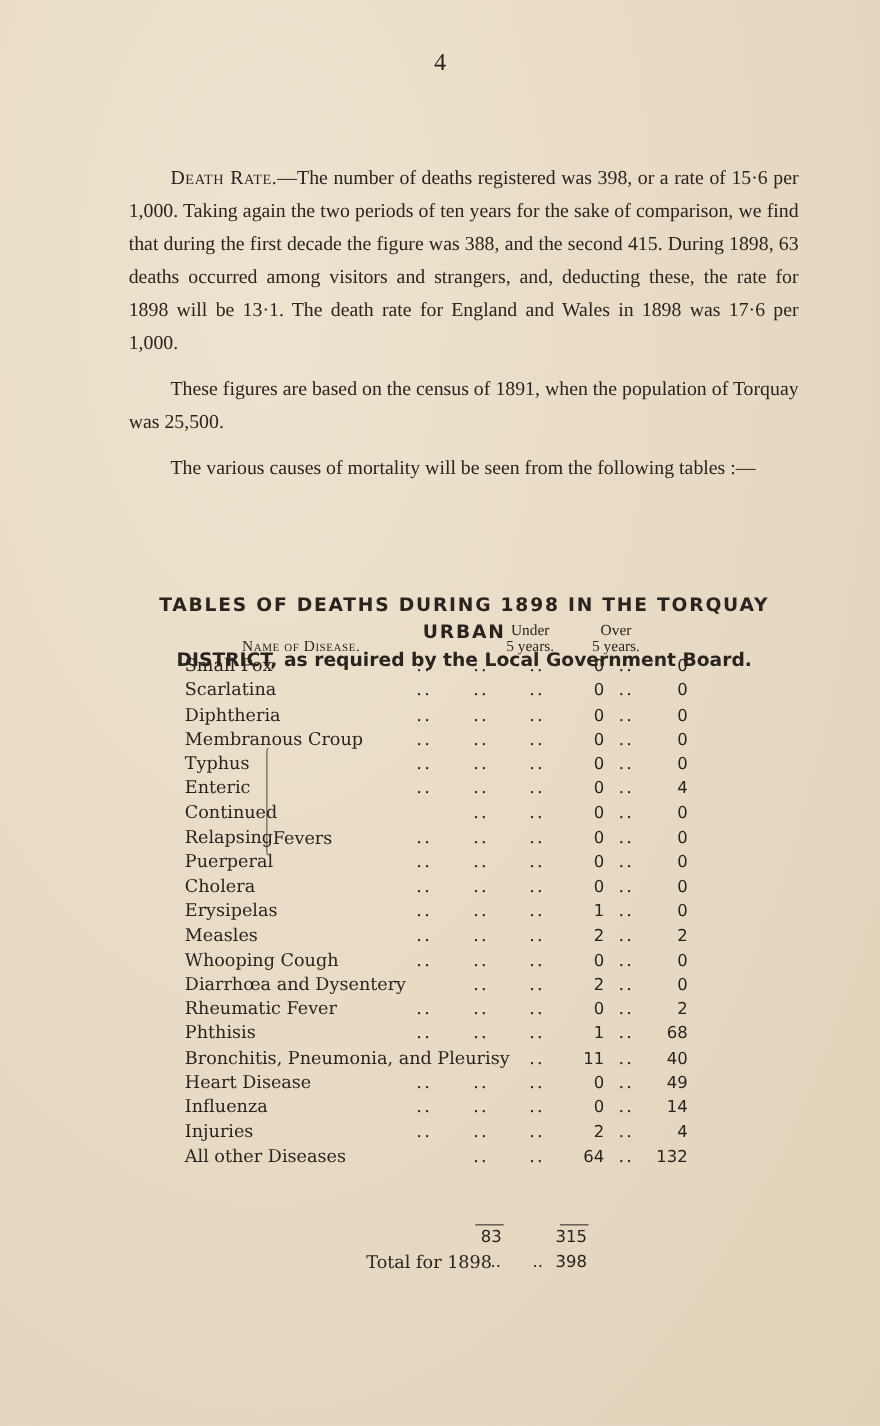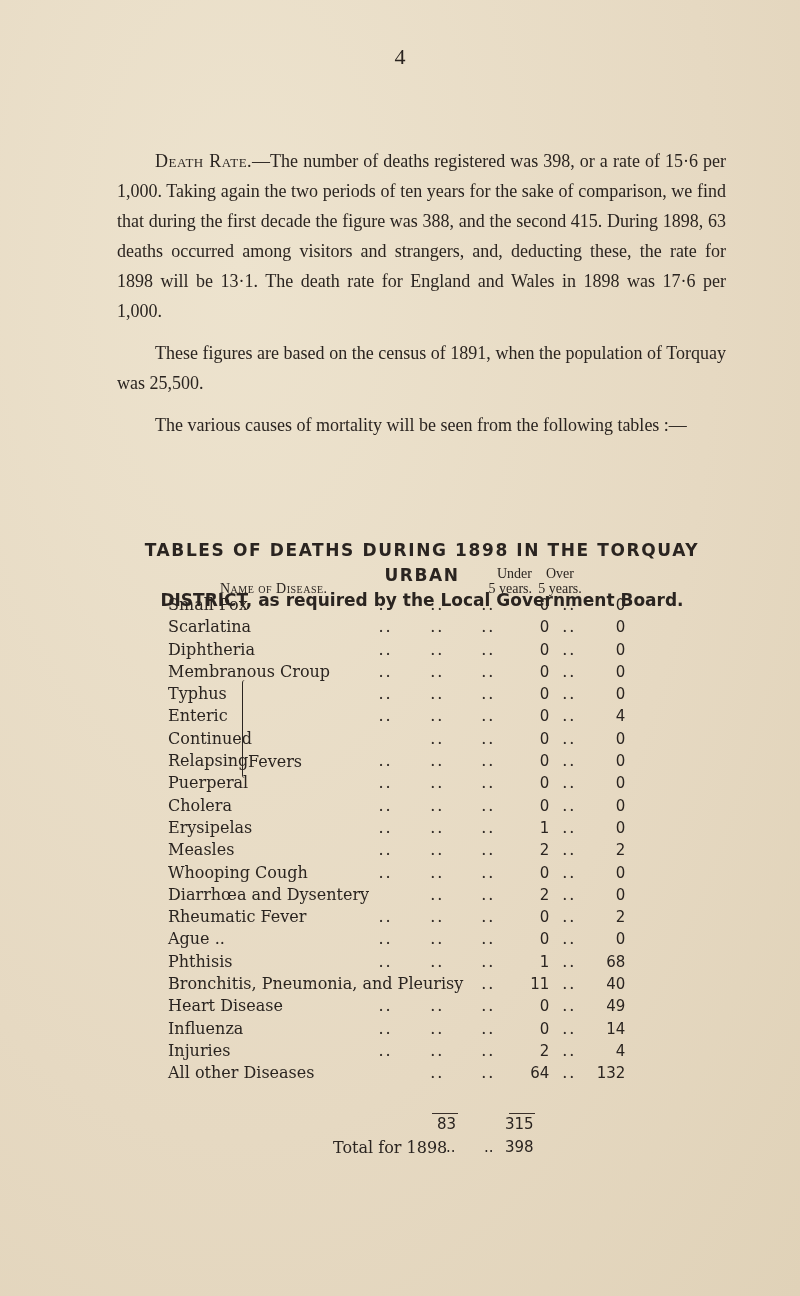--- a/index.html
+++ b/index.html
@@ -24,21 +24,21 @@
   .tables-heading {
     position: absolute; left: 117px; width: 610px; top: 538px;
     font-family: "DejaVu Sans", sans-serif; font-weight: bold;
     text-align: center; font-size: 17px; line-height: 25px;
   }
   .tables-heading .l1 { letter-spacing: 1.6px; }
   .col-head {
     position: absolute; font-size: 14px; text-align: center; line-height: 15px;
   }
   .col-head.name { font-variant: small-caps; left: 220px; top: 581px; font-size: 14px; letter-spacing: 0.5px;}
-  .col-head.under { left: 432px; width: 100px; top: 566px; text-align: right; }
+  .col-head.under { left: 432px; width: 100px; top: 566px; }
   .col-head.over { left: 510px; width: 100px; top: 566px; }
   .col-head.over, .col-head.under { font-size: 14px; }
   .col-head.over { left: 510px; }
   table.deaths {
     position: absolute; left: 168px; top: 594px;
     border-collapse: collapse; font-size: 16px;
     font-family: "DejaVu Serif", serif;
   }
   table.deaths td { padding: 0; height: 22.3px; line-height: 22.3px; white-space: nowrap; }
   .c-name { width: 185px; }
@@ -210,29 +210,20 @@
       <tr>
         <td class="c-name">Rheumatic Fever</td>
         <td class="c-dots">..</td>
         <td class="c-dots">..</td>
         <td class="c-dots">..</td>
         <td class="c-num">0</td>
         <td class="c-sep">..</td>
         <td class="c-num">2</td>
       </tr>
       <tr>
-        <td class="c-name">Ague ..</td>
-        <td class="c-dots">..</td>
-        <td class="c-dots">..</td>
-        <td class="c-dots">..</td>
-        <td class="c-num">0</td>
-        <td class="c-sep">..</td>
-        <td class="c-num">0</td>
-      </tr>
-      <tr>
         <td class="c-name">Phthisis</td>
         <td class="c-dots">..</td>
         <td class="c-dots">..</td>
         <td class="c-dots">..</td>
         <td class="c-num">1</td>
         <td class="c-sep">..</td>
         <td class="c-num">68</td>
       </tr>
       <tr>
         <td class="c-name" colspan="3">Bronchitis, Pneumonia, and Pleurisy</td>

